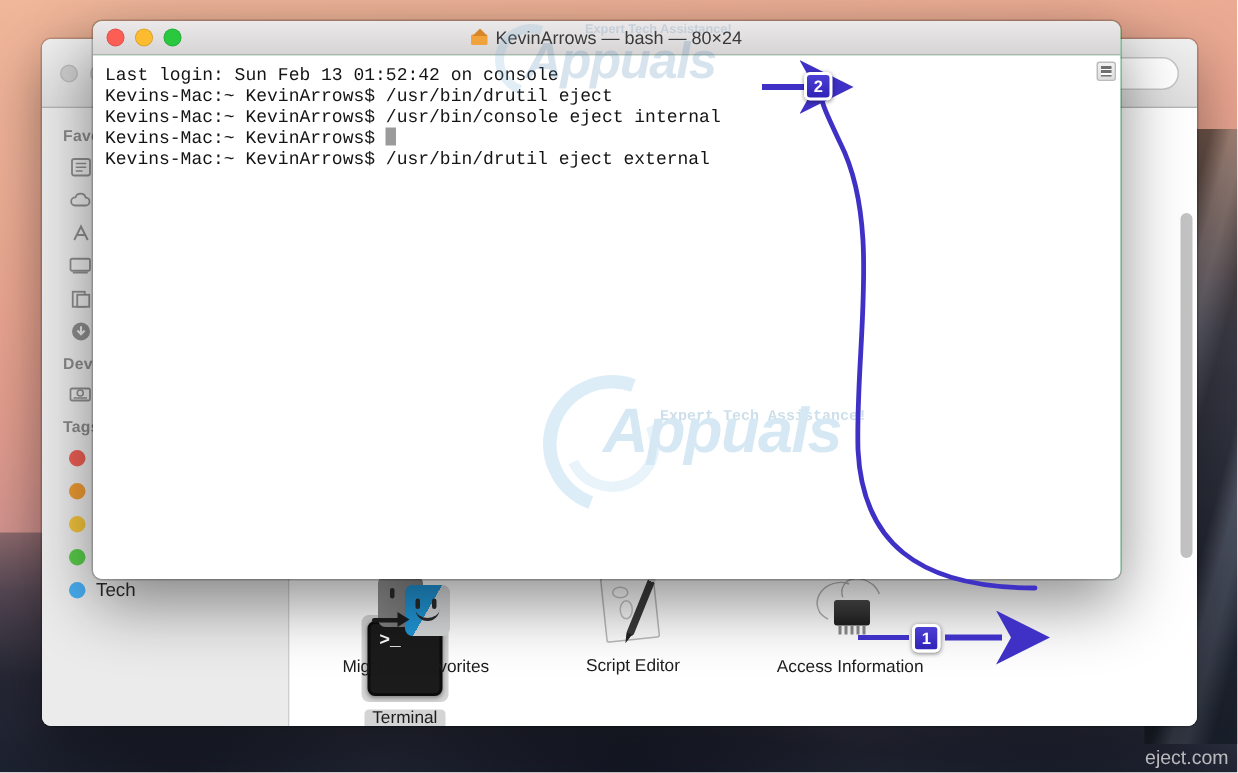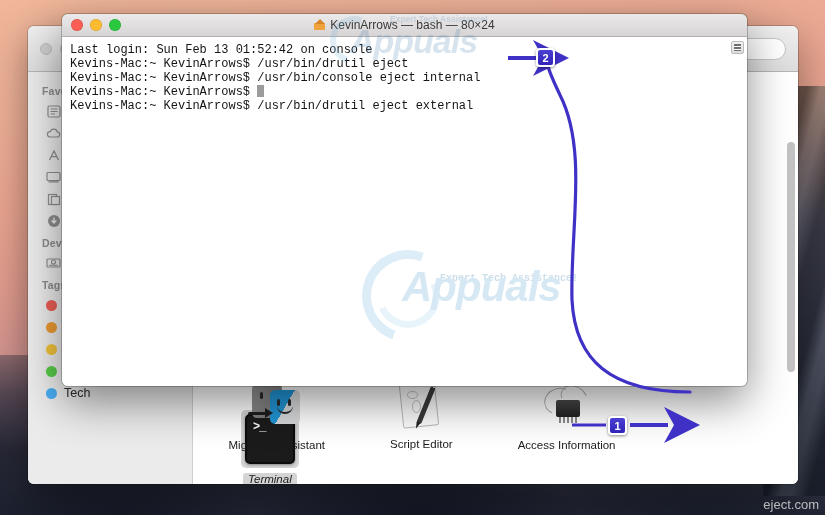--- a/index.html
+++ b/index.html
@@ -509,21 +509,21 @@
           <div class="app-cell" style="grid-column:1;">
             <div class="app-ico ic-keys">
               <span class="ring"></span>
                 <span class="key k1"></span>
                 <span class="key k2"></span>
                 <span class="key k3"></span>
             </div>
             <div class="app-lbl">Keychain Access</div>
           </div>
 
-          <div class="app-cell selected" style="grid-column:1;font-style:italic;">
+          <div class="app-cell selected" style="grid-column:1;">
             <div class="app-ico">
                 <div class="ic-term"></div>
               </div>
             <div class="app-lbl">Terminal</div>
           </div>
         </div>
         <div id="content-scroll"></div>
       </div>
     </div>
   </div>
@@ -534,21 +534,21 @@
       <div class="app-ico ic-migr">
         <span class="face f1"></span>
         <span class="eye" style="left:12px; top:10px;"></span>
         <span class="eye" style="left:24px; top:10px;"></span>
         <span class="face f2"></span>
         <span class="eye" style="left:29px; top:17px;"></span>
         <span class="eye" style="left:40px; top:17px;"></span>
         <span class="smile" style="left:29px; top:24px;"></span>
         <span class="arrow"></span>
       </div>
-      <div class="app-lbl">Migration Assistant</div>
+      <div class="app-lbl">Migration Favorites</div>
     </div>
 
     <div class="app-cell">
       <div class="app-ico ic-script">
         <span class="sheet"></span>
         <span class="blob" style="left:13px; top:10px; width:11px; height:8px;"></span>
         <span class="blob" style="left:18px; top:19px; width:9px; height:13px;"></span>
         <span class="pen"></span>
       </div>
       <div class="app-lbl">Script Editor</div>

